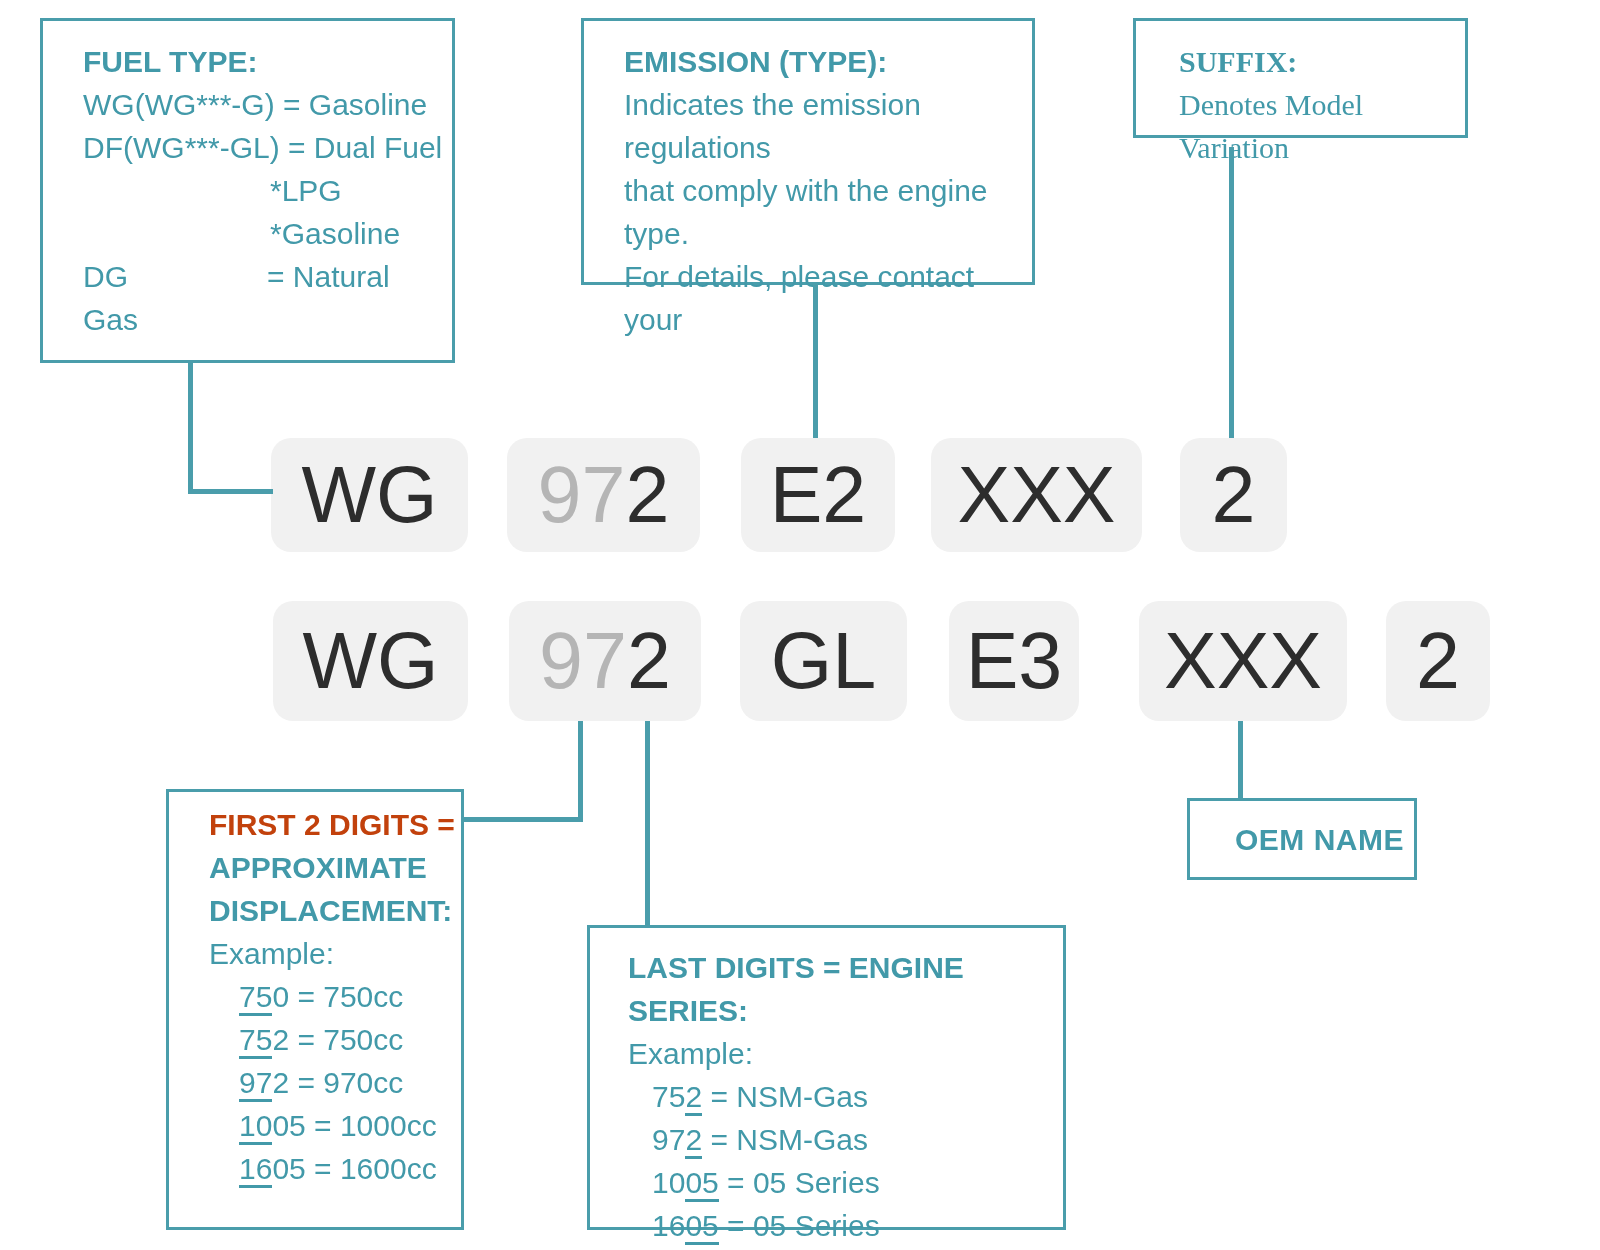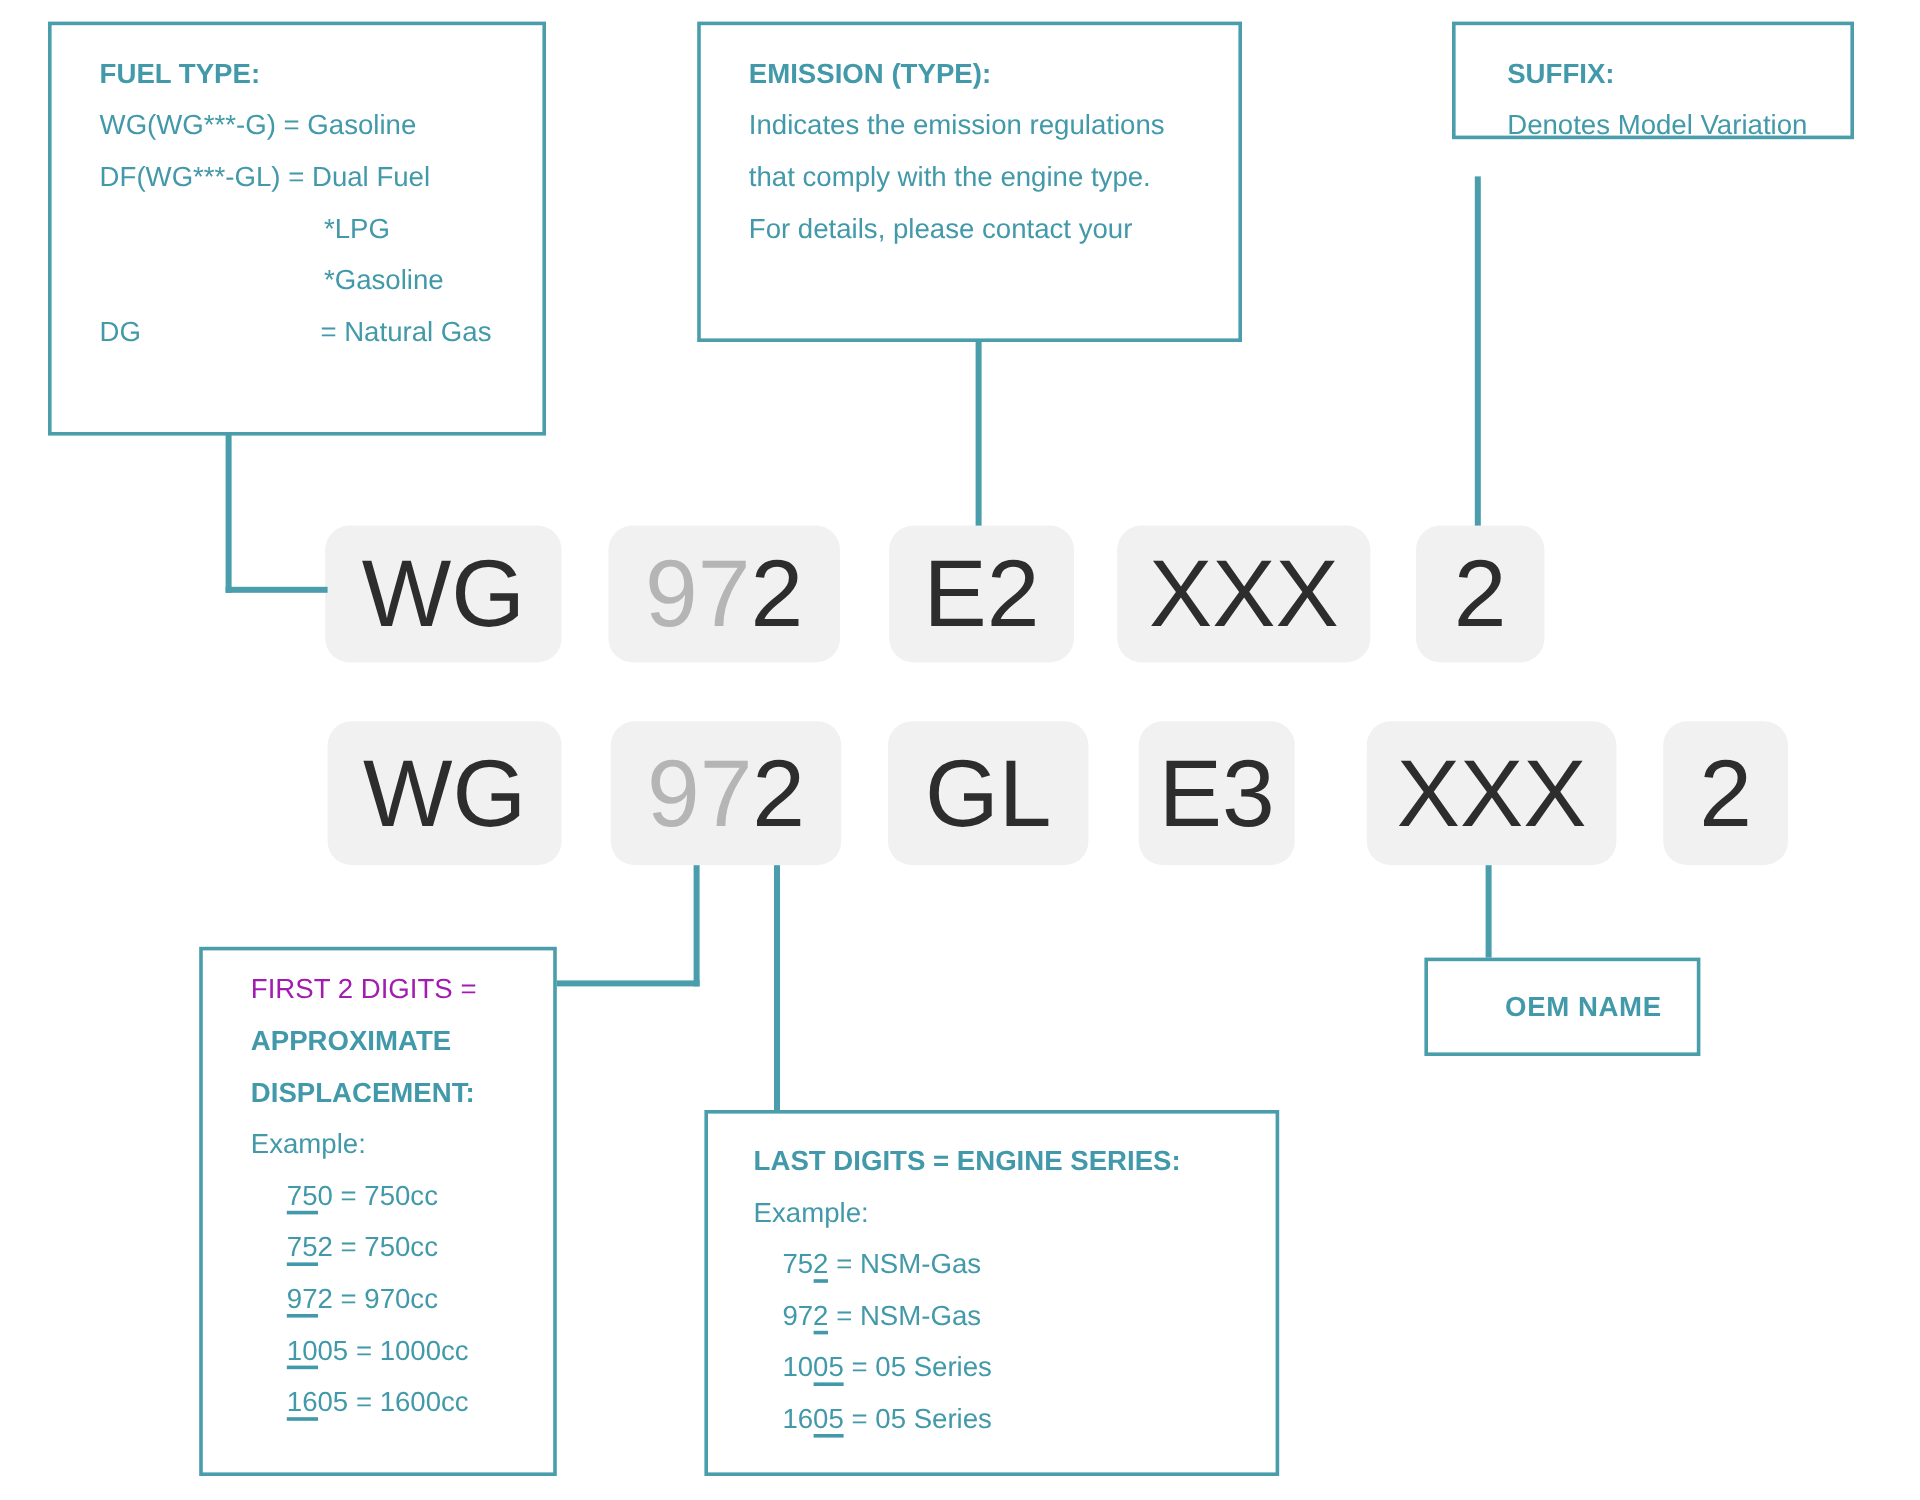--- a/index.html
+++ b/index.html
@@ -9,29 +9,29 @@
     background:#ffffff;
     font-family:"Liberation Sans", sans-serif;
     overflow:hidden;
   }
   
   .info-box{
     position:absolute;
     border:3px solid #4a9dab;
     box-sizing:border-box;
     color:#4299a9;
-    font-size:23px;
+    font-size:30px;
     line-height:43px;
     background:#ffffff;
   }
   .info-box .bold{font-weight:bold;}
-  .gray-head{color:#a21caf;font-weight:normal;}
+  .gray-head{color:#c2410c;font-weight:bold;}
   #fuel-box{left:40px;top:18px;width:415px;height:345px;padding:19px 0 0 40px;}
   #emission-box{left:581px;top:18px;width:454px;height:267px;padding:19px 30px 0 40px;}
-  #suffix-box{left:1210px;top:18px;width:335px;height:98px;padding:19px 0 0 43px;}
+  #suffix-box{left:1133px;top:18px;width:335px;height:120px;padding:19px 0 0 43px;font-family:Liberation Serif, serif;}
   #displacement-box{left:166px;top:789px;width:298px;height:441px;padding:11px 0 0 40px;}
   #series-box{left:587px;top:925px;width:479px;height:305px;padding:18px 0 0 38px;}
   #oem-box{
     left:1187px;top:798px;width:230px;height:82px;
     display:flex;align-items:center;justify-content:center;
     font-weight:bold;letter-spacing:.5px;padding-left:35px;
   }
   .indent-1{margin-left:52px;}
   .indent-2{margin-left:187px;}
   .dual-col{display:inline-block;width:184px;}

